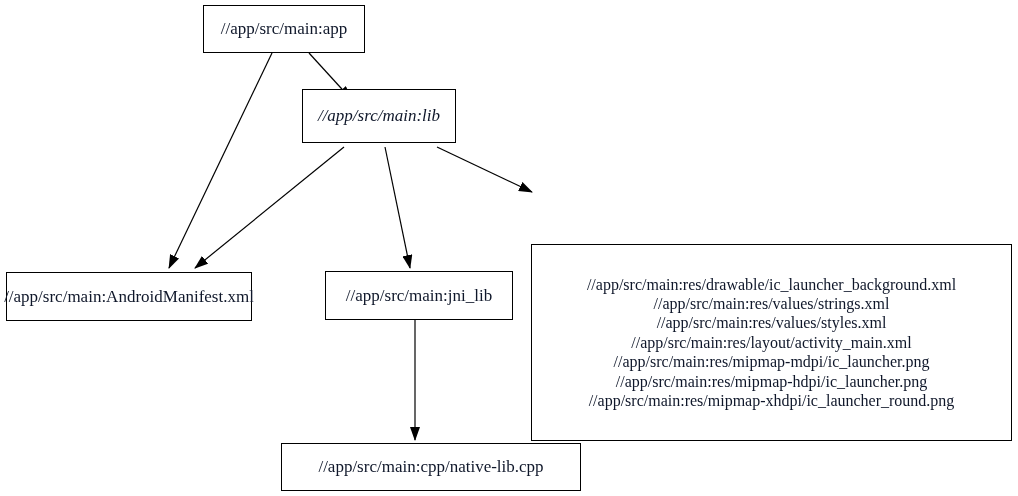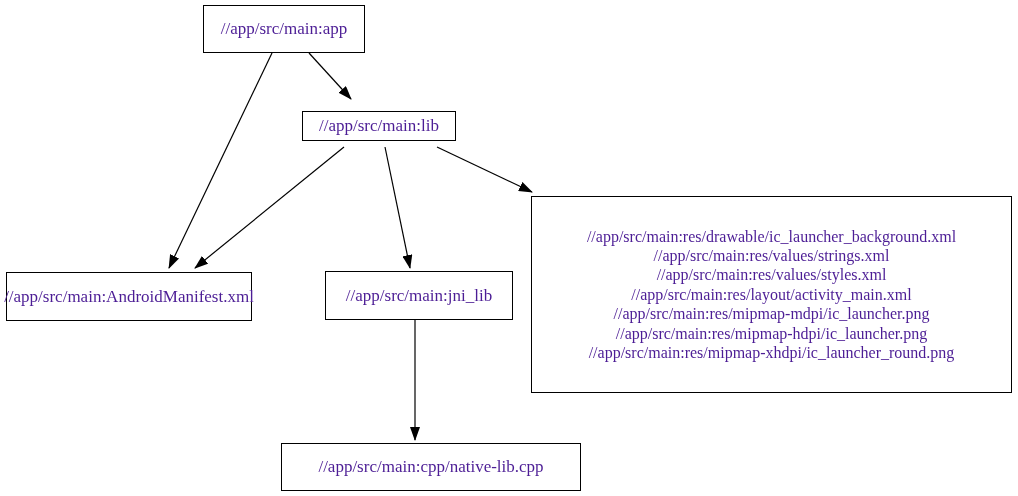--- a/index.html
+++ b/index.html
@@ -3,21 +3,21 @@
 <meta charset="utf-8">
 <style>
   * { margin: 0; padding: 0; box-sizing: border-box; }
   html, body { background: #ffffff; }
   .canvas {
     position: relative;
     width: 1018px;
     height: 496px;
     background: #ffffff;
     font-family: "Liberation Serif", "DejaVu Serif", serif;
-    color: #4c1d95;
+    color: #0f172a;
     overflow: hidden;
   }
   .edges {
     position: absolute;
     left: 0; top: 0;
     width: 1018px; height: 496px;
   }
   .edges line { stroke: #000000; stroke-width: 1.2; }
   .node {
     position: absolute;
@@ -27,24 +27,25 @@
     align-items: center;
     justify-content: center;
     text-align: center;
     font-size: 17px;
     white-space: nowrap;
   }
   .node.multi {
     flex-direction: column;
     font-size: 16px;
     line-height: 19.4px;
+    margin-top: 48px;
   }
   
   .n-app        { left: 203px; top: 5px;   width: 162px; height: 48px; }
-  .n-lib        { left: 302px; top: 111px; width: 154px; height: 30px; }
+  .n-lib        { left: 302px; top: 89px; width: 154px; height: 54px; font-style: italic; }
   .n-manifest   { left: 6px;   top: 272px; width: 246px; height: 49px; }
   .n-jni        { left: 325px; top: 271px; width: 188px; height: 49px; }
   .n-res        { left: 531px; top: 196px; width: 481px; height: 197px; }
   .n-native     { left: 281px; top: 443px; width: 300px; height: 48px; }
 </style>
 </head>
 <body>
 
 <div class="canvas">
 

